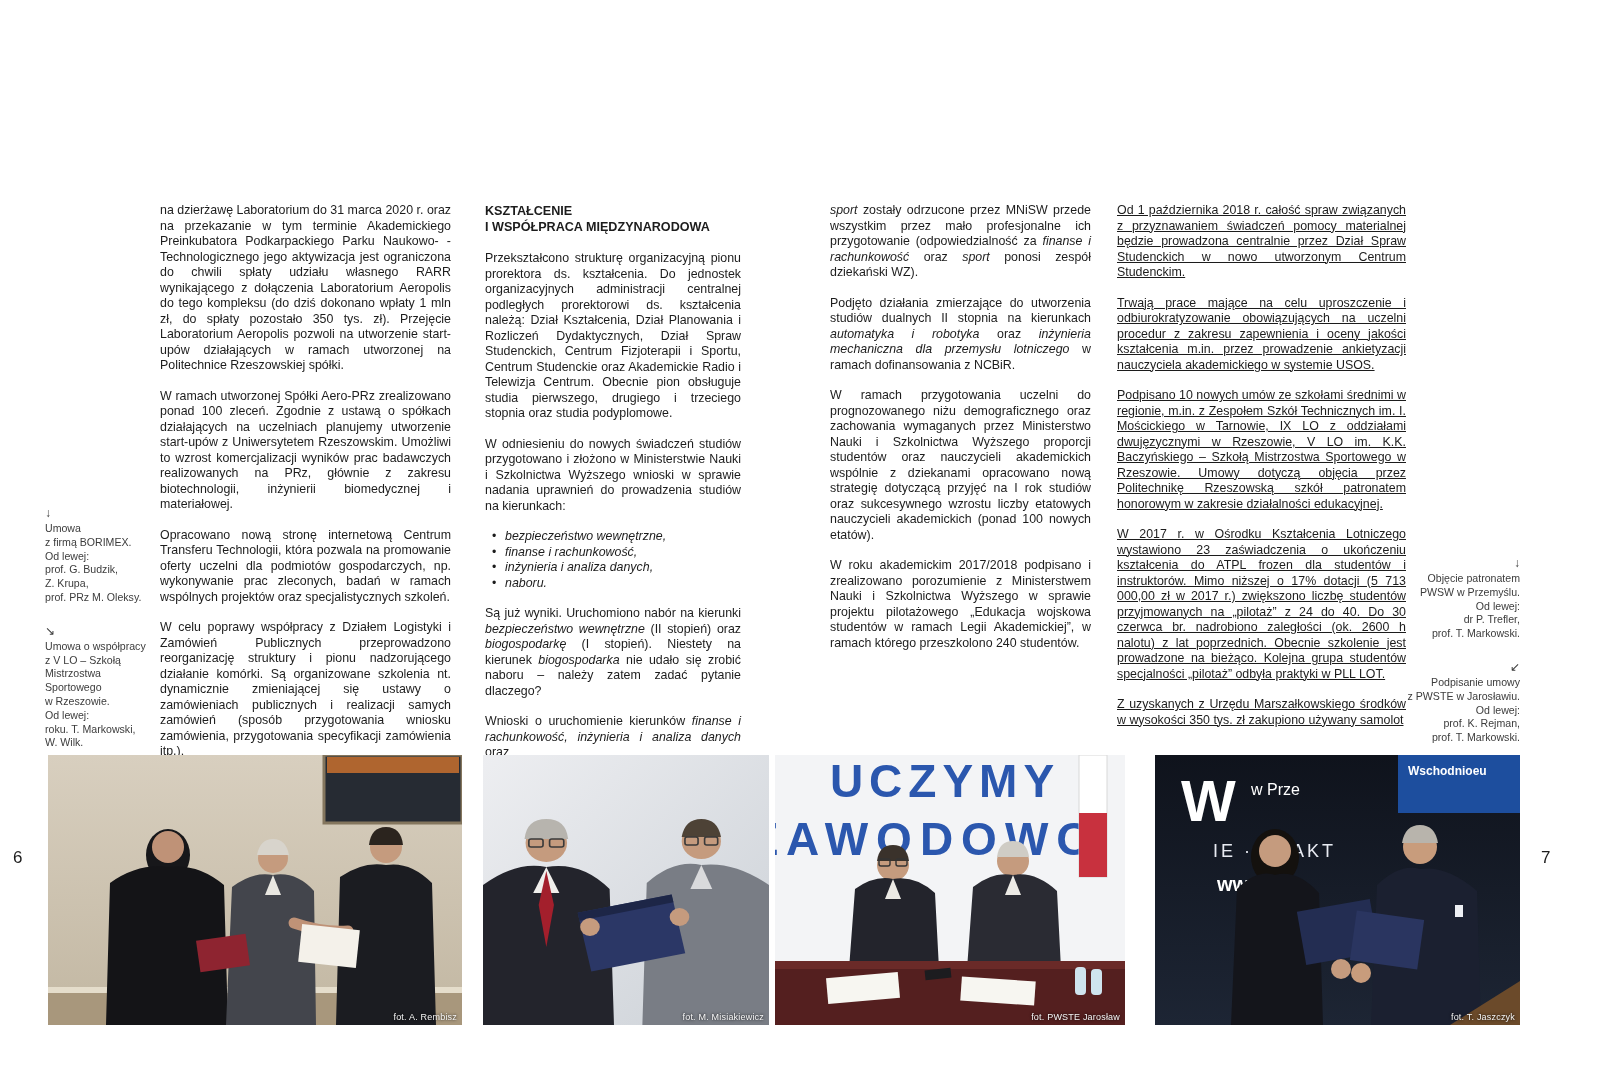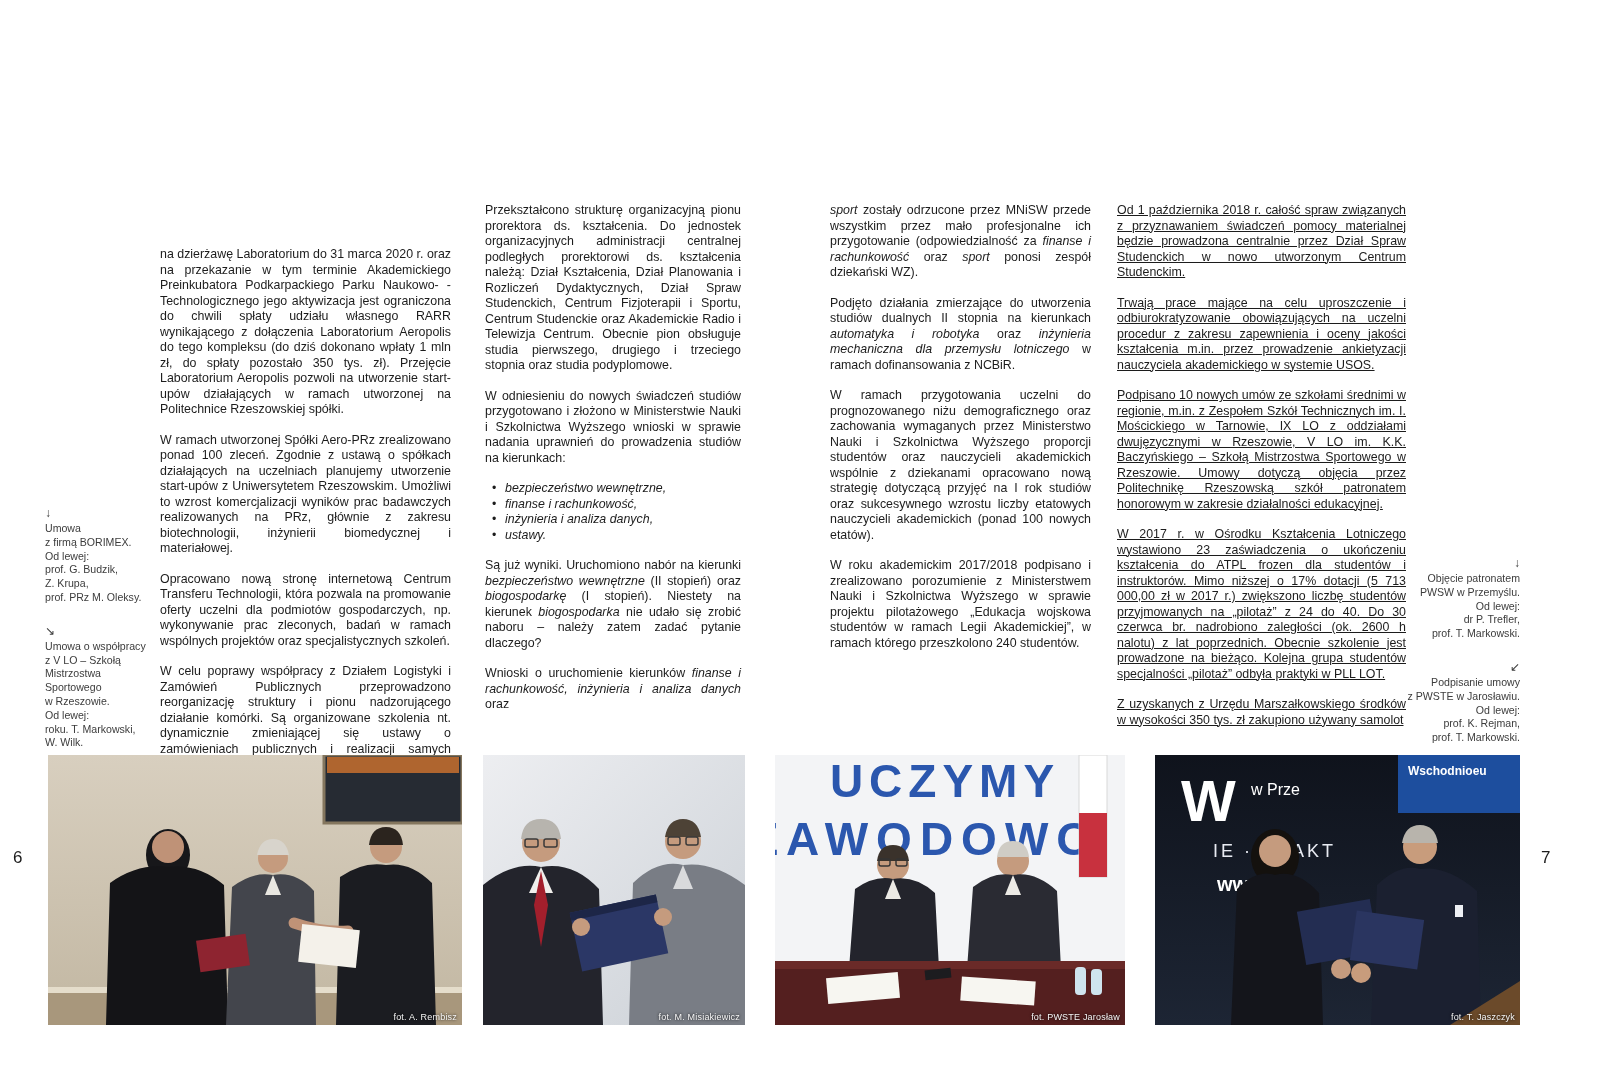--- a/index.html
+++ b/index.html
@@ -1,40 +1,40 @@
 <!DOCTYPE html>
 <html lang="pl"><head>
 <meta charset="utf-8">
 <style>
   html,body{margin:0;padding:0;background:#ffffff;}
   .spread{position:relative;width:1600px;height:1085px;background:#ffffff;overflow:hidden;
           font-family:"Liberation Sans",sans-serif;color:#1c1c1c;}
   .col{position:absolute;top:203px;text-align:justify;font-size:12.4px;line-height:15.5px;}
-  #col1{left:160px;width:291px;margin-top:44px;}
+  #col1{left:160px;width:291px;}
   #col2{left:485px;width:256px;}
   #col3{left:830px;width:261px;}
   #col4{left:1117px;width:289px;text-decoration:underline;}
   .col p{margin:0 0 15px 0;}
   .col p:last-child{margin-bottom:0;}
   .col em{font-style:italic;}
   .col-heading{font-weight:bold;font-size:12.6px;line-height:16px;margin:0 0 16px 0;text-align:left;}
   .col ul{list-style:none;margin:0 0 15px 6px;padding:0 0 0 14px;text-align:left;}
   .col li{position:relative;margin:0;}
   .col li::before{content:"\2022";position:absolute;left:-13px;top:0;}
   .notes{position:absolute;font-size:10.6px;line-height:13.8px;color:#3c3c3c;}
   #notes-left{left:45px;top:506px;width:110px;text-align:left;}
   #notes-right{left:1398px;top:556px;width:122px;text-align:right;}
   .note{margin-bottom:19px;}
   .note-arrow{font-size:12px;line-height:14px;margin-bottom:2px;}
   .page-num{position:absolute;font-size:17px;color:#1c1c1c;}
   #page-num-left{left:13px;top:848px;}
   #page-num-right{left:1541px;top:848px;}
   .photo{position:absolute;top:755px;height:270px;overflow:hidden;background:#888;}
   #photo-1{left:48px;width:414px;}
-  #photo-2{left:483px;width:262px;}
+  #photo-2{left:483px;width:286px;}
   #photo-3{left:775px;width:350px;}
   #photo-4{left:1155px;width:365px;}
   .photo svg{display:block;width:100%;height:100%;}
   .photo-caption{position:absolute;right:5px;bottom:3px;font-size:9px;color:#f5f5f5;
                  text-shadow:0 0 3px rgba(0,0,0,.9);letter-spacing:.2px;padding-left:24px;}
 </style>
 </head>
 <body>
 
 <div class="spread">
@@ -42,27 +42,31 @@
   <div class="page-num" id="page-num-left">6</div>
   <div class="page-num" id="page-num-right">7</div>
 
   <div class="col" id="col1">
       <p><span>na dzierżawę Laboratorium do 31 marca 2020 r. oraz na przekazanie w tym terminie Akademickiego Preinkubatora Podkarpackiego Parku Naukowo- -Technologicznego jego aktywizacja jest ograniczona do chwili spłaty udziału własnego RARR wynikającego z dołączenia Laboratorium Aeropolis do tego kompleksu (do dziś dokonano wpłaty 1 mln zł, do spłaty pozostało 350 tys. zł). Przejęcie Laboratorium Aeropolis pozwoli na utworzenie start-upów działających w ramach utworzonej na Politechnice Rzeszowskiej spółki.</span></p>
       <p><span>W ramach utworzonej Spółki Aero-PRz zrealizowano ponad 100 zleceń. Zgodnie z ustawą o spółkach działających na uczelniach planujemy utworzenie start-upów z Uniwersytetem Rzeszowskim. Umożliwi to wzrost komercjalizacji wyników prac badawczych realizowanych na PRz, głównie z zakresu biotechnologii, inżynierii biomedycznej i materiałowej.</span></p>
       <p><span>Opracowano nową stronę internetową Centrum Transferu Technologii, która pozwala na promowanie oferty uczelni dla podmiotów gospodarczych, np. wykonywanie prac zleconych, badań w ramach wspólnych projektów oraz specjalistycznych szkoleń.</span></p>
       <p><span>W celu poprawy współpracy z Działem Logistyki i Zamówień Publicznych przeprowadzono reorganizację struktury i pionu nadzorującego działanie komórki. Są organizowane szkolenia nt. dynamicznie zmieniającej się ustawy o zamówieniach publicznych i realizacji samych zamówień (sposób przygotowania wniosku zamówienia, przygotowania specyfikacji zamówienia itp.).</span></p>
     </div>
   <div class="col" id="col2">
+      <div class="col-heading">
+        <div>KSZTAŁCENIE</div>
+        <div>I WSPÓŁPRACA MIĘDZYNARODOWA</div>
+      </div>
       <p><span>Przekształcono strukturę organizacyjną pionu prorektora ds. kształcenia. Do jednostek organizacyjnych administracji centralnej podległych prorektorowi ds. kształcenia należą: Dział Kształcenia, Dział Planowania i Rozliczeń Dydaktycznych, Dział Spraw Studenckich, Centrum Fizjoterapii i Sportu, Centrum Studenckie oraz Akademickie Radio i Telewizja Centrum. Obecnie pion obsługuje studia pierwszego, drugiego i trzeciego stopnia oraz studia podyplomowe.</span></p>
       <p><span>W odniesieniu do nowych świadczeń studiów przygotowano i złożono w Ministerstwie Nauki i Szkolnictwa Wyższego wnioski w sprawie nadania uprawnień do prowadzenia studiów na kierunkach:</span></p>
       <ul>
         <li><em>bezpieczeństwo wewnętrzne,</em></li>
         <li><em>finanse i rachunkowość,</em></li>
         <li><em>inżynieria i analiza danych,</em></li>
-        <li><em>ustawy.</em></li>
+        <li><em>naboru.</em></li>
       </ul>
       <p><span>Są już wyniki. Uruchomiono nabór na kierunki </span><em>bezpieczeństwo wewnętrzne</em><span> (II stopień) oraz </span><em>biogospodarkę</em><span> (I stopień). Niestety na kierunek </span><em>biogospodarka</em><span> nie udało się zrobić naboru – należy zatem zadać pytanie dlaczego?</span></p>
       <p><span>Wnioski o uruchomienie kierunków </span><em>finanse i rachunkowość, inżynieria i analiza danych</em><span> oraz</span></p>
     </div>
   <div class="col" id="col3">
       <p><em>sport</em><span> zostały odrzucone przez MNiSW przede wszystkim przez mało profesjonalne ich przygotowanie (odpowiedzialność za </span><em>finanse i rachunkowość</em><span> oraz </span><em>sport</em><span> ponosi zespół dziekański WZ).</span></p>
       <p><span>Podjęto działania zmierzające do utworzenia studiów dualnych II stopnia na kierunkach </span><em>automatyka i robotyka</em><span> oraz </span><em>inżynieria mechaniczna dla przemysłu lotniczego</em><span> w ramach dofinansowania z NCBiR.</span></p>
       <p><span>W ramach przygotowania uczelni do prognozowanego niżu demograficznego oraz zachowania wymaganych przez Ministerstwo Nauki i Szkolnictwa Wyższego proporcji studentów oraz nauczycieli akademickich wspólnie z dziekanami opracowano nową strategię dotyczącą przyjęć na I rok studiów oraz sukcesywnego wzrostu liczby etatowych nauczycieli akademickich (ponad 100 nowych etatów).</span></p>
       <p><span>W roku akademickim 2017/2018 podpisano i zrealizowano porozumienie z Ministerstwem Nauki i Szkolnictwa Wyższego w sprawie projektu pilotażowego „Edukacja wojskowa studentów w ramach Legii Akademickiej”, w ramach którego przeszkolono 240 studentów.</span></p>
     </div>

